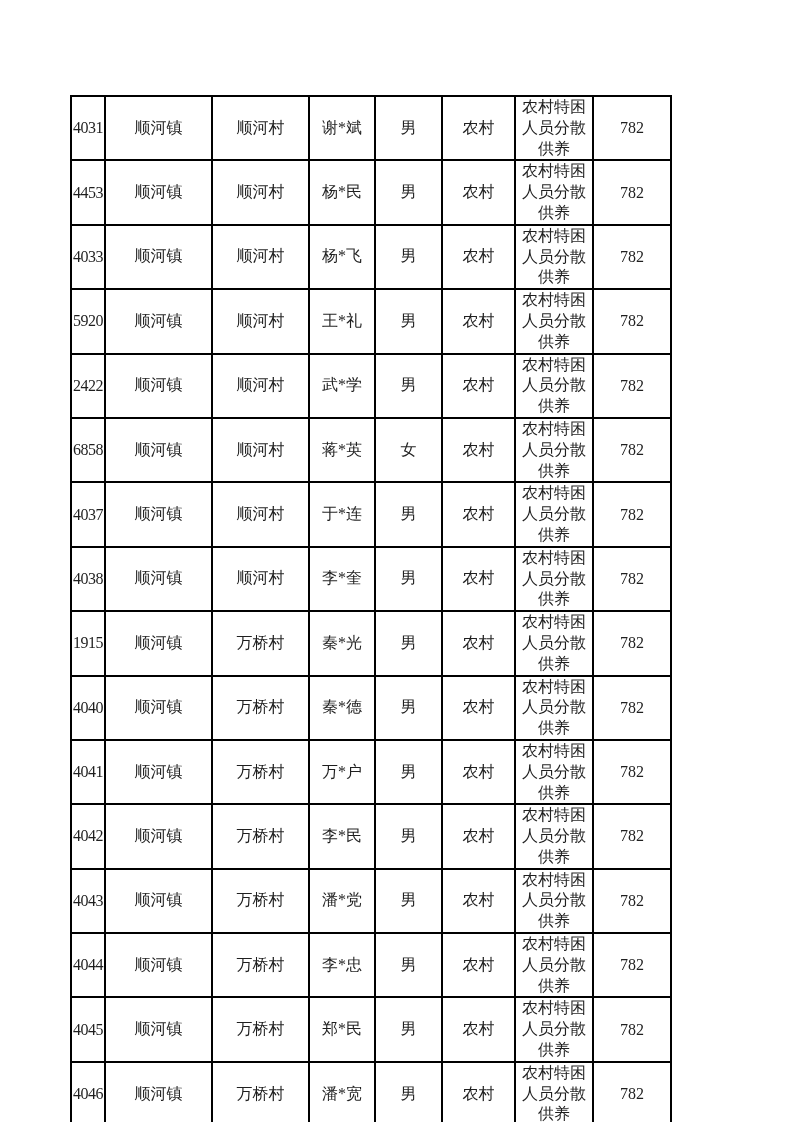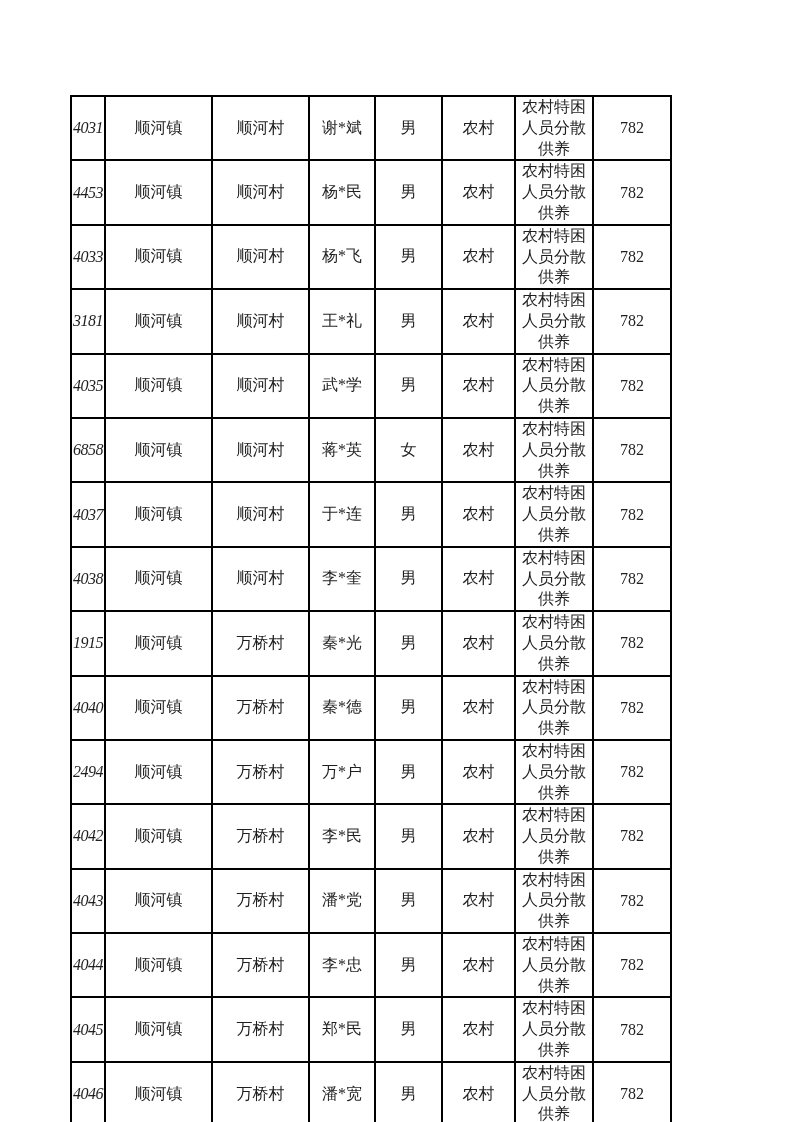--- a/index.html
+++ b/index.html
@@ -30,21 +30,20 @@
     vertical-align: middle;
     padding: 0;
     height: 47px;
     font-size: 16px;
     color: #1f1f1f;
     overflow: hidden;
   }
   td.col-id {
     font-size: 15px;
     letter-spacing: -0.5px;
-    font-style: italic;
   }
   td.col-category {
     font-size: 14px;
     line-height: 1.3;
     word-break: break-all;
     padding: 0 2px;
   }
   td.col-amount {
     font-size: 15px;
   }
@@ -89,31 +88,31 @@
           <td class="col-id">4033</td>
           <td class="col-town">顺河镇</td>
           <td class="col-village">顺河村</td>
           <td class="col-name">杨*飞</td>
           <td class="col-gender">男</td>
           <td class="col-area">农村</td>
           <td class="col-category">农村特困人员分散供养</td>
           <td class="col-amount">782</td>
         </tr>
         <tr>
-          <td class="col-id">3181</td>
+          <td class="col-id">5920</td>
           <td class="col-town">顺河镇</td>
           <td class="col-village">顺河村</td>
           <td class="col-name">王*礼</td>
           <td class="col-gender">男</td>
           <td class="col-area">农村</td>
           <td class="col-category">农村特困人员分散供养</td>
           <td class="col-amount">782</td>
         </tr>
         <tr>
-          <td class="col-id">4035</td>
+          <td class="col-id">2422</td>
           <td class="col-town">顺河镇</td>
           <td class="col-village">顺河村</td>
           <td class="col-name">武*学</td>
           <td class="col-gender">男</td>
           <td class="col-area">农村</td>
           <td class="col-category">农村特困人员分散供养</td>
           <td class="col-amount">782</td>
         </tr>
         <tr>
           <td class="col-id">6858</td>
@@ -159,21 +158,21 @@
           <td class="col-id">4040</td>
           <td class="col-town">顺河镇</td>
           <td class="col-village">万桥村</td>
           <td class="col-name">秦*德</td>
           <td class="col-gender">男</td>
           <td class="col-area">农村</td>
           <td class="col-category">农村特困人员分散供养</td>
           <td class="col-amount">782</td>
         </tr>
         <tr>
-          <td class="col-id">2494</td>
+          <td class="col-id">4041</td>
           <td class="col-town">顺河镇</td>
           <td class="col-village">万桥村</td>
           <td class="col-name">万*户</td>
           <td class="col-gender">男</td>
           <td class="col-area">农村</td>
           <td class="col-category">农村特困人员分散供养</td>
           <td class="col-amount">782</td>
         </tr>
         <tr>
           <td class="col-id">4042</td>

